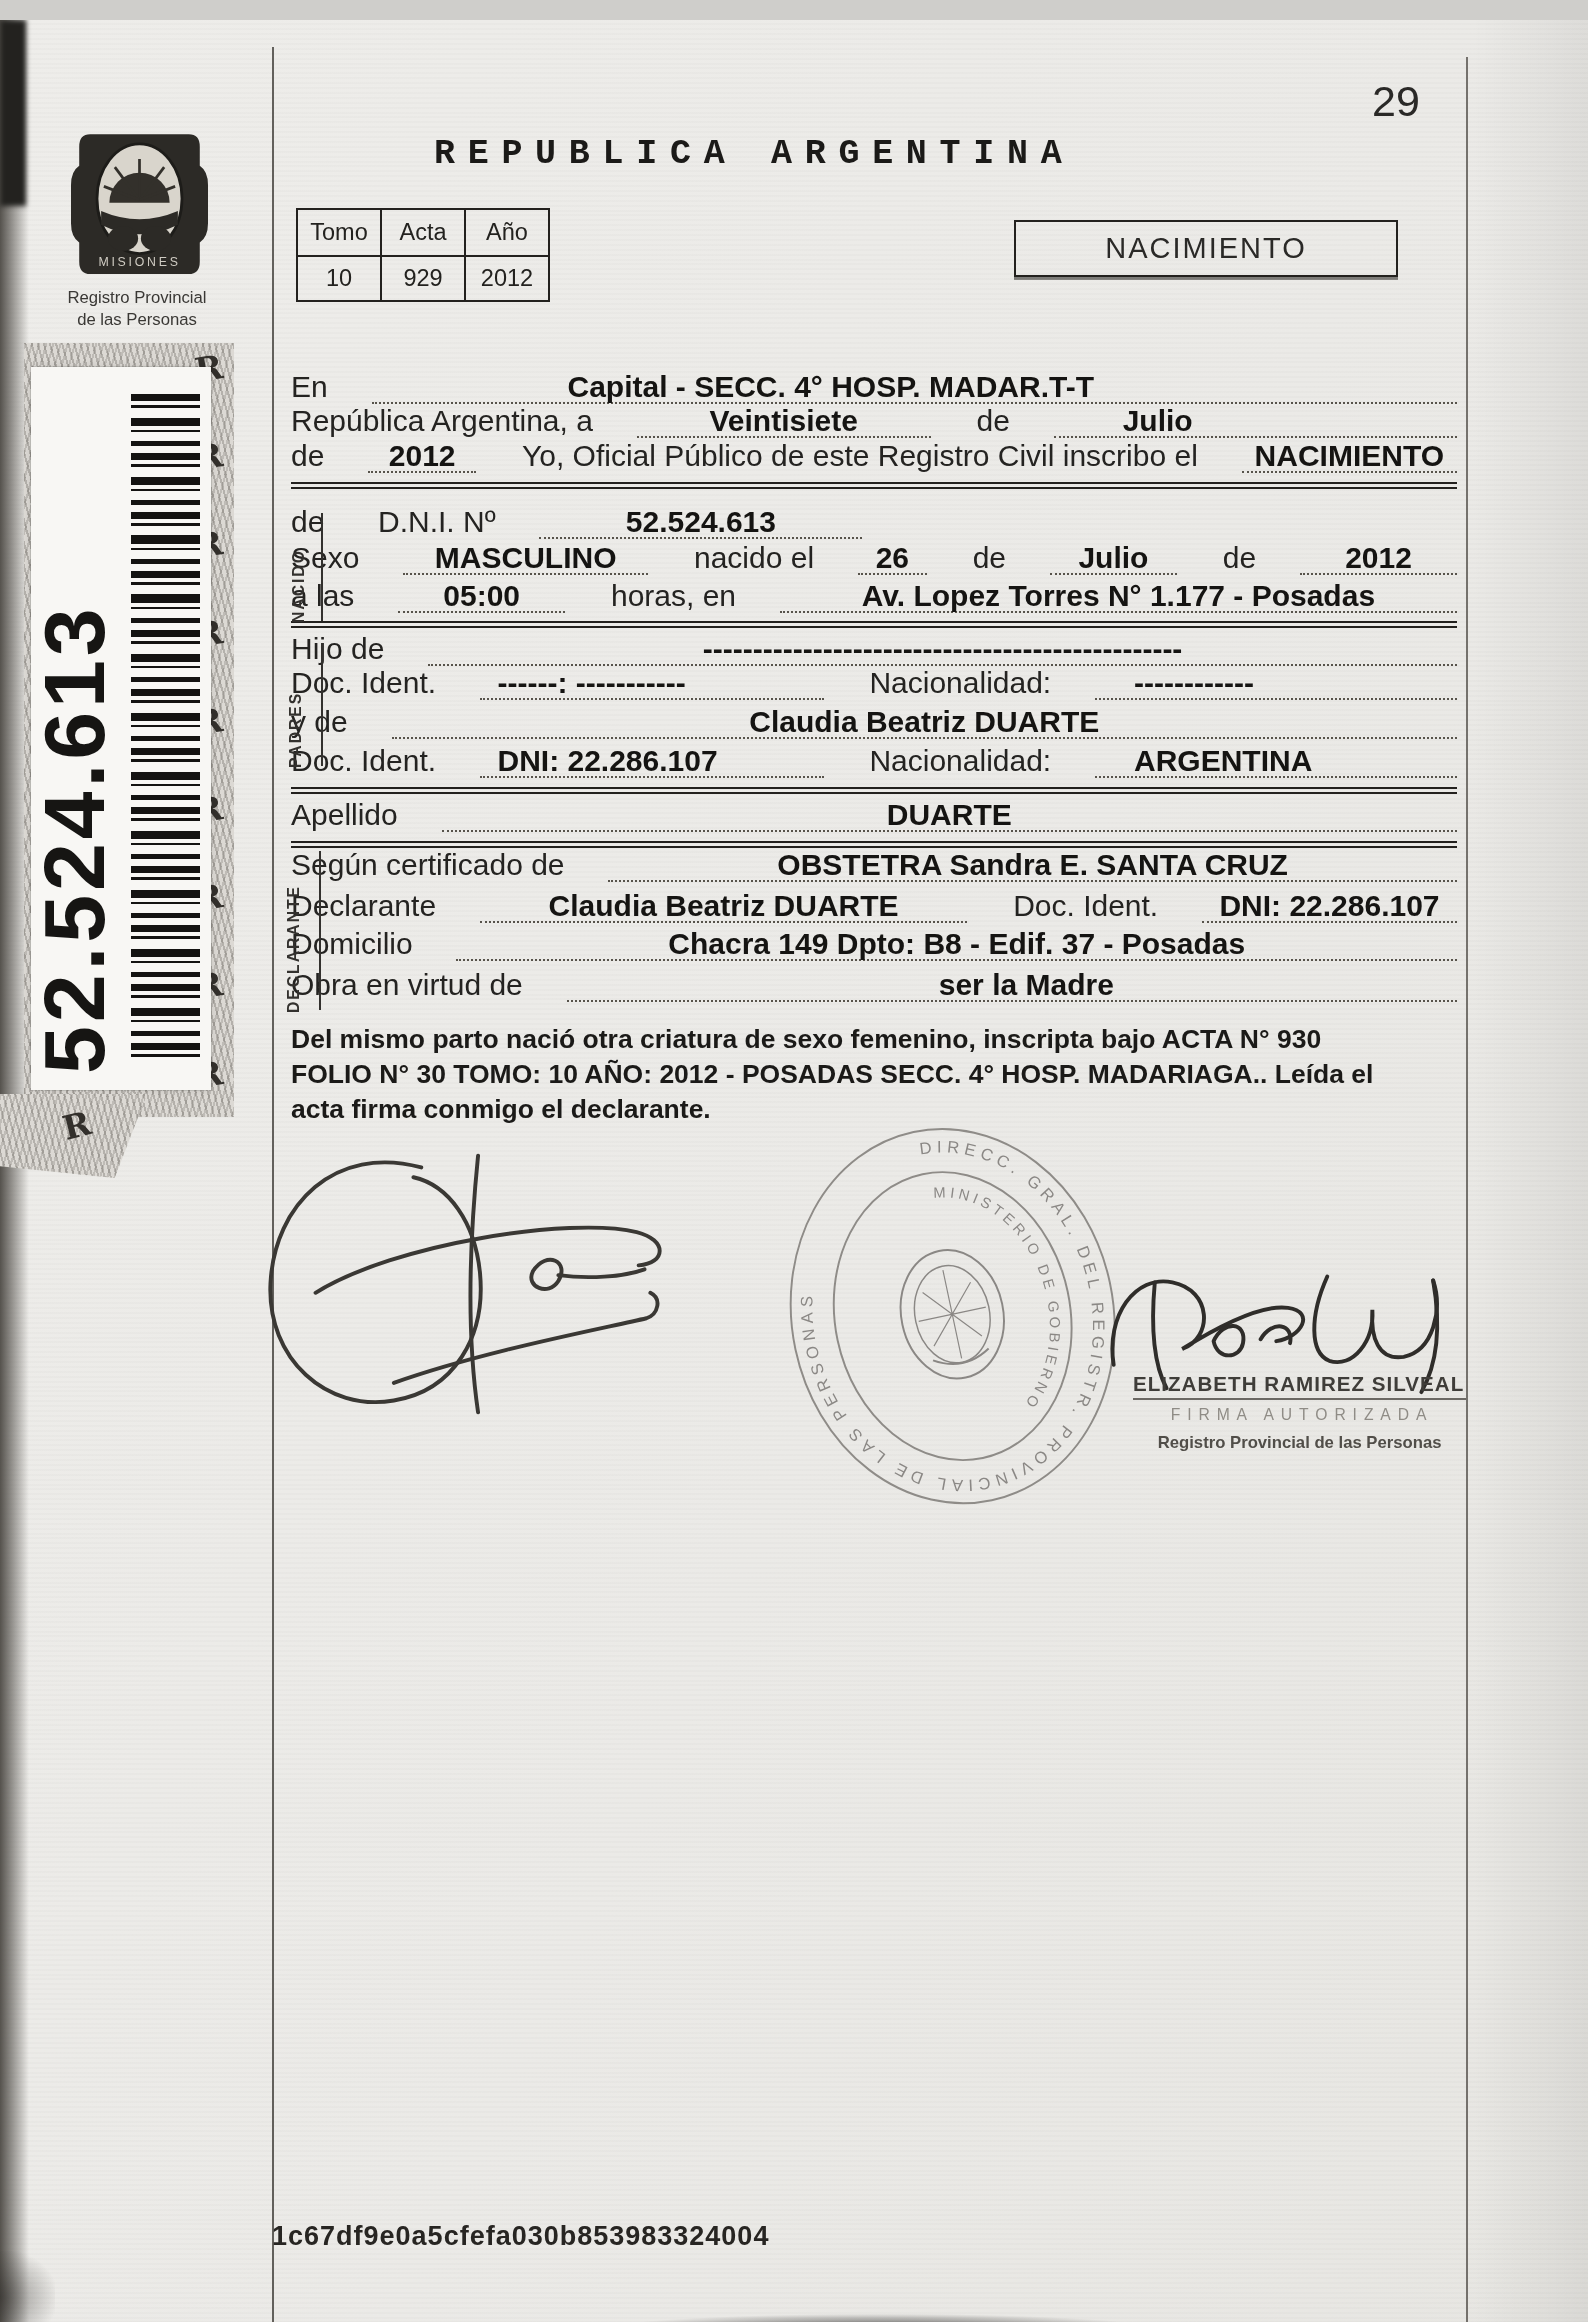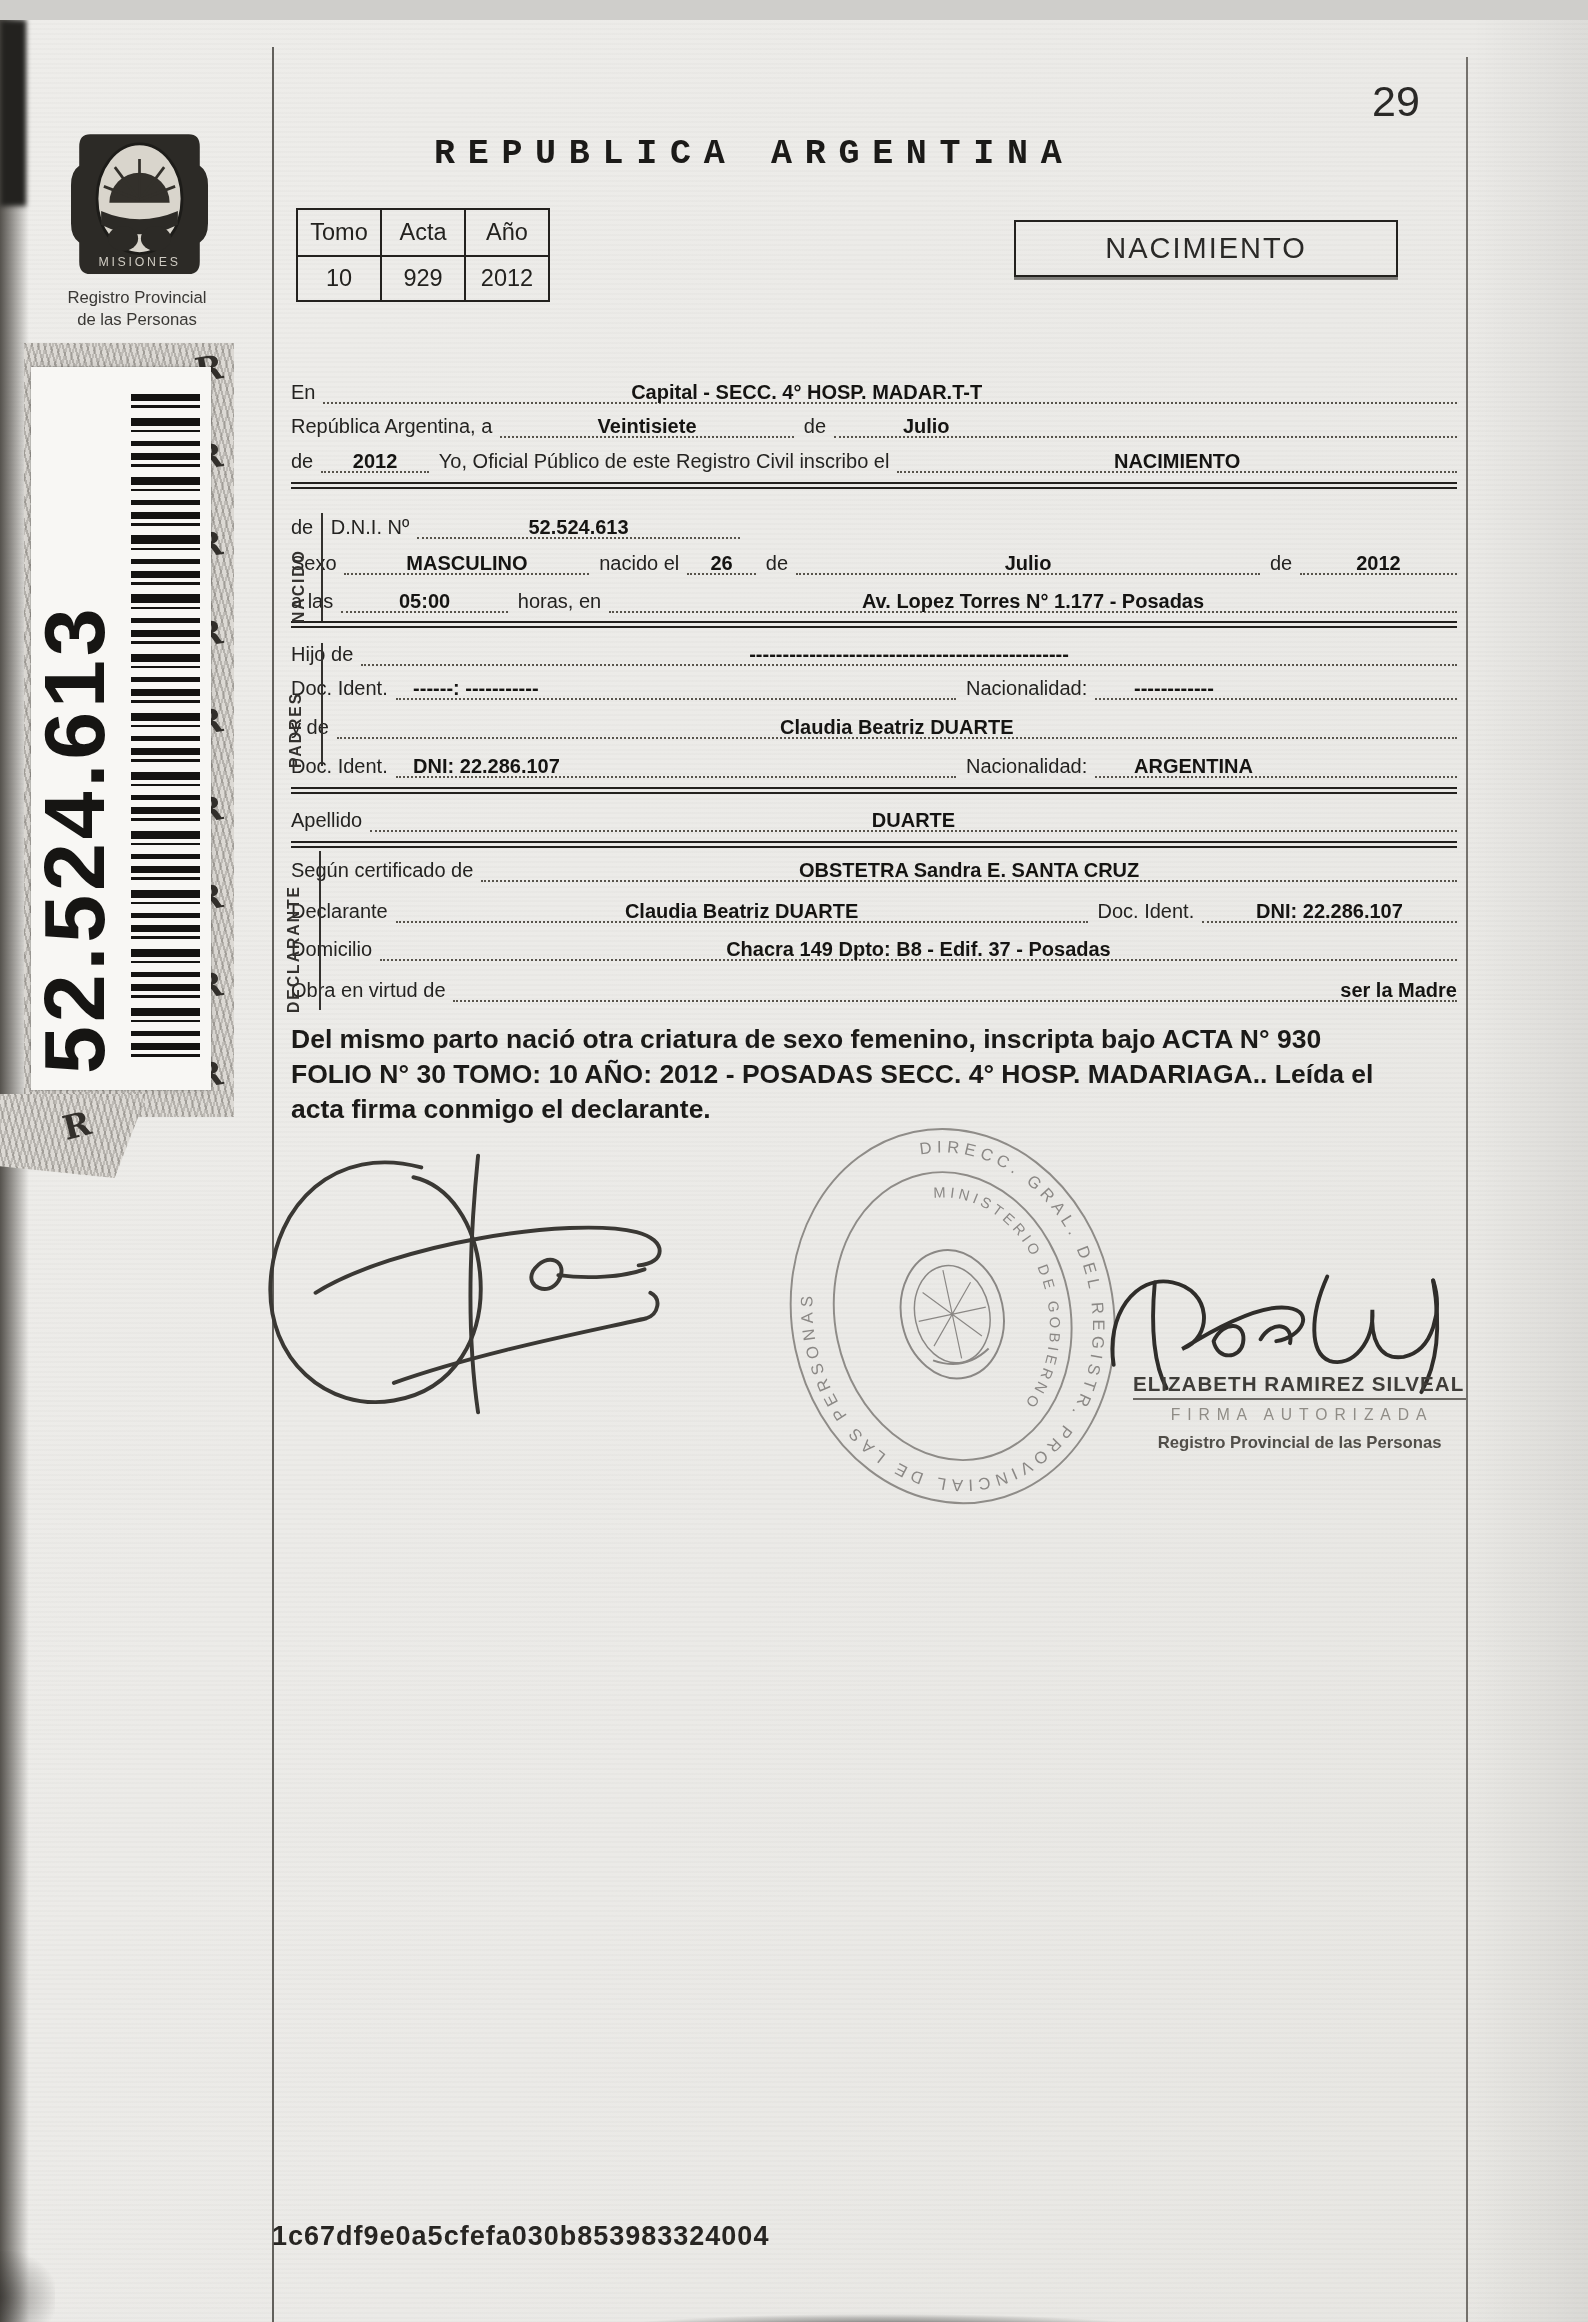--- a/index.html
+++ b/index.html
@@ -63,21 +63,21 @@
   .barcode{position:absolute;right:11.8px;top:27.4px;width:69px;height:667px;
     background:repeating-linear-gradient(180deg,
       #141311 0 6.9px, transparent 6.9px 10.8px,
       #141311 10.8px 13.7px, transparent 13.7px 23.5px,
       #141311 23.5px 32px, transparent 32px 36px,
       #141311 36px 38px, transparent 38px 47px,
       #141311 47px 52px, transparent 52px 59px);}
 
   
   .rows{position:absolute;left:291px;top:0;width:1166px;}
-  .row{position:absolute;left:0;width:100%;height:33px;display:flex;align-items:flex-end;font-size:20px;}
+  .row{position:absolute;left:0;width:100%;height:33px;display:flex;align-items:flex-end;font-size:30px;gap:36px;}
   .lbl{white-space:nowrap;padding-right:7.8px;color:#242321;}
   .lbl.after{padding-left:9.8px;}
   .fill{display:flex;justify-content:center;align-items:flex-end;border-bottom:2px dotted #57534b;
     min-width:39px;height:32px;overflow:visible;white-space:nowrap;}
   .grow{flex:1 1 auto;}
   .val{font-weight:700;color:#151412;transform:translateY(2px);white-space:nowrap;}
   .hr{position:absolute;left:291px;width:1166px;height:2.9px;border-top:2.9px solid #23211e;border-bottom:2px solid #23211e;}
 
   .side-label{position:absolute;writing-mode:vertical-rl;transform:rotate(180deg);
     font-size:15.7px;font-weight:700;letter-spacing:2px;color:#33312e;}
@@ -307,21 +307,21 @@
 
     <div class="row" style="top:908px">
       <span class="lbl">Domicilio</span>
       <span class="fill grow">
         <b class="val">Chacra 149 Dpto: B8 - Edif. 37 - Posadas</b>
       </span>
     </div>
 
     <div class="row" style="top:949px">
       <span class="lbl">Obra en virtud de</span>
-      <span class="fill grow" style="justify-content:flex-end;padding-left:29px">
+      <span class="fill grow" style="justify-content:center;padding-left:29px">
         <b class="val">ser la Madre</b>
       </span>
     </div>
   </div>
 
   <div class="hr" style="top:462px"></div>
   <div class="hr" style="top:601px"></div>
   <div class="hr" style="top:767px"></div>
   <div class="hr" style="top:821px"></div>
 

